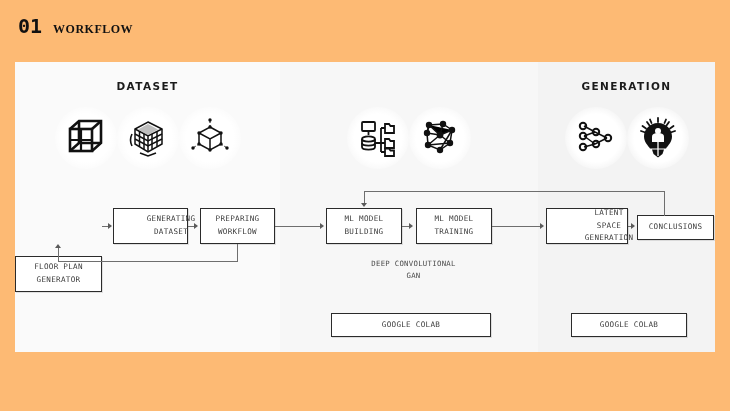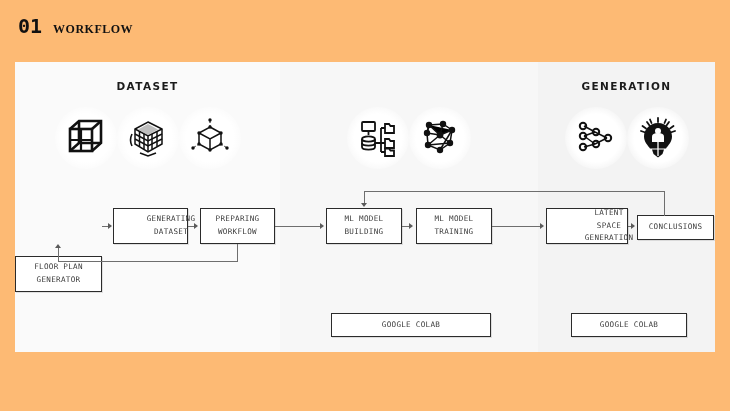--- a/index.html
+++ b/index.html
@@ -254,20 +254,22 @@
   </div>
 
   <div class="flowbox" style="left:326px; top:208px; width:76px; height:36px;">
     <span>ML MODEL
 BUILDING</span>
   </div>
   <div class="flowbox" style="left:416px; top:208px; width:76px; height:36px;">
     <span>ML MODEL
 TRAINING</span>
   </div>
+  <div class="caption" style="left:331px; top:258px; width:165px;">DEEP CONVOLUTIONAL
+GAN</div>
 
   <div class="flowbox" style="left:546px; top:208px; width:82px; height:36px;padding-left:44px;">
     <span>LATENT SPACE
 GENERATION</span>
   </div>
   <div class="flowbox" style="left:637px; top:215px; width:77px; height:25px;">
     <span>CONCLUSIONS</span>
   </div>
 
   <div class="flowbox" style="left:331px; top:313px; width:160px; height:24px;">

